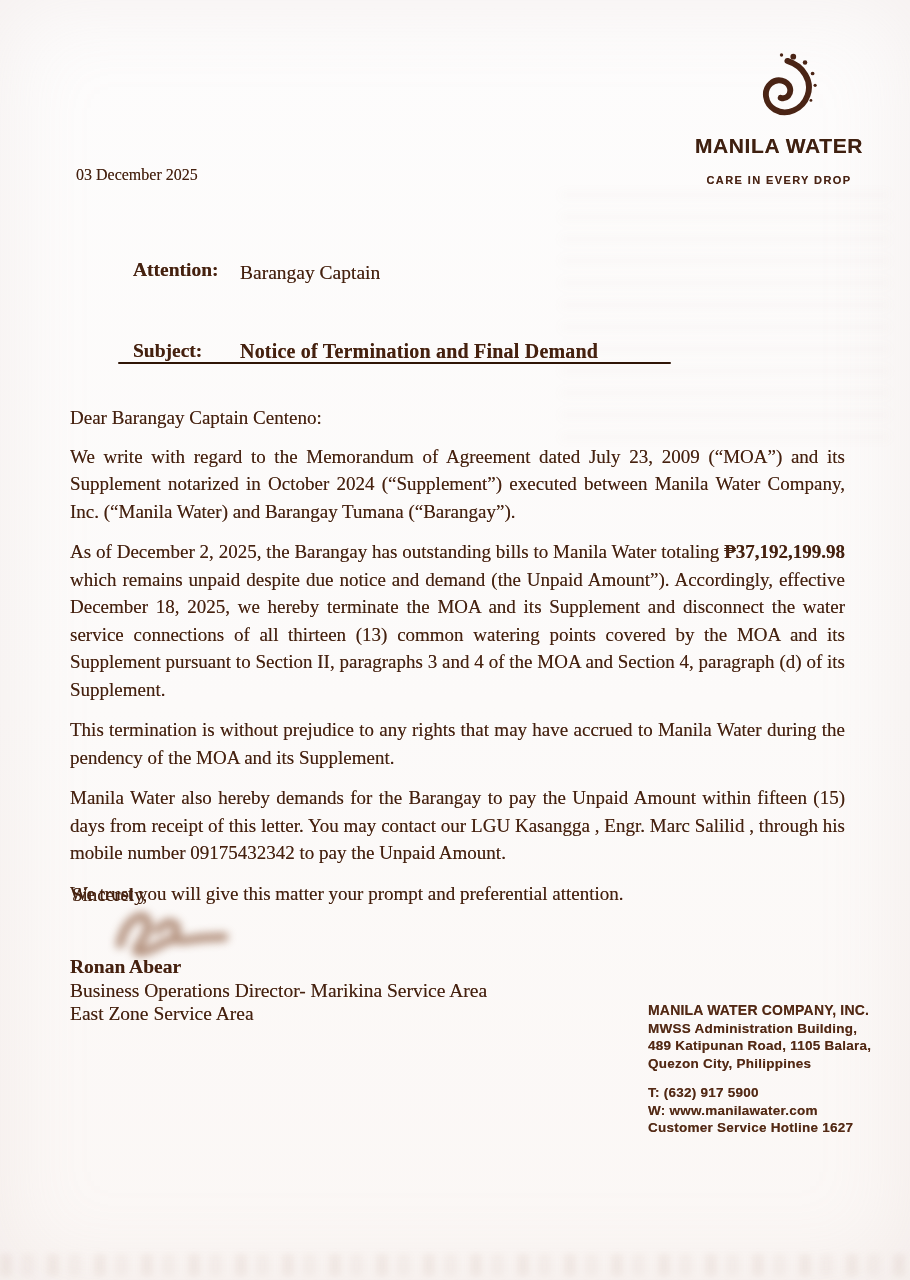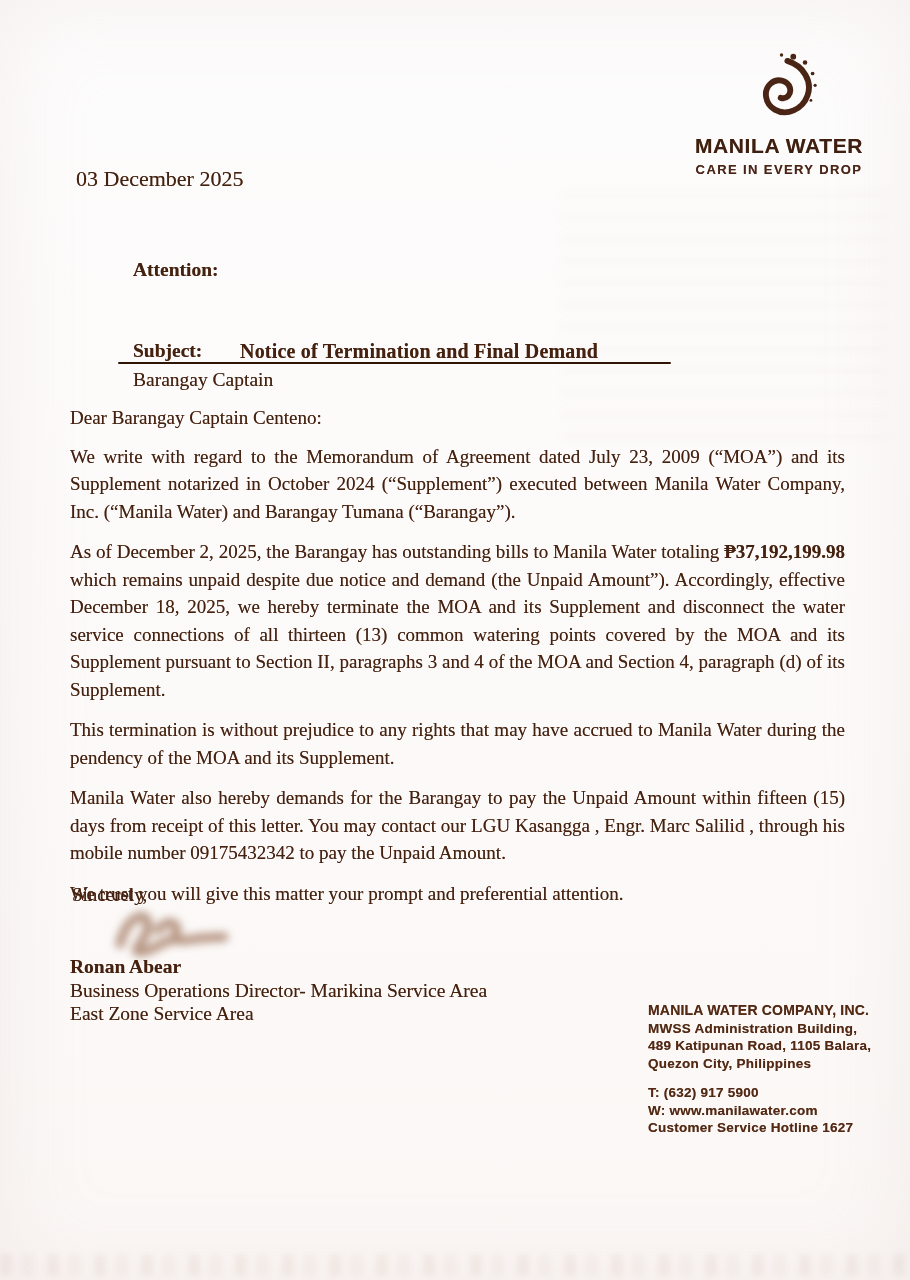--- a/index.html
+++ b/index.html
@@ -18,32 +18,32 @@
   
   .logo{position:absolute;top:48px;left:688px;width:182px;text-align:center;color:#4a2415;}
   .logo-swirl{display:block;margin:0 auto;}
   .logo-word{
     font-family:"Liberation Sans","DejaVu Sans",sans-serif;
     font-weight:bold;font-size:21px;letter-spacing:.6px;color:#3f2010;
     margin-top:-2px;white-space:nowrap;
   }
   .logo-tag{
     font-family:"Liberation Sans","DejaVu Sans",sans-serif;
-    font-weight:bold;font-size:13px;letter-spacing:1.4px;color:#4a2415;
-    margin-top:4px;white-space:nowrap;
+    font-weight:bold;font-size:11px;letter-spacing:1.4px;color:#4a2415;
+    margin-top:16px;white-space:nowrap;
   }
 
   
-  .date{position:absolute;left:76px;top:166px;font-size:22px;}
+  .date{position:absolute;left:76px;top:166px;font-size:16px;}
   .recipient{position:absolute;left:76px;top:200px;line-height:23px;}
   .recipient-name{font-weight:bold;font-size:20px;letter-spacing:.2px;}
   .recipient-city{font-size:19.5px;margin-top:2px;}
 
   .label-row{position:absolute;left:133px;display:flex;}
-  .row-attention{top:259px;flex-direction:column;}
+  .row-attention{top:259px;}
   .row-subject{top:340px;justify-content:center;}
   .row-label{font-weight:bold;font-size:19.5px;width:107px;flex:0 0 107px;}
   .attn-name{font-weight:bold;font-size:20px;letter-spacing:.2px;}
   .attn-title{font-size:19.5px;margin-top:3px;}
   .subject-text{font-weight:bold;font-size:20px;letter-spacing:.2px;}
   .subject-underline{
     position:absolute;left:118px;top:362px;width:553px;height:0;
     border-top:2.6px solid #2f1506;border-radius:2px;
   }
 

